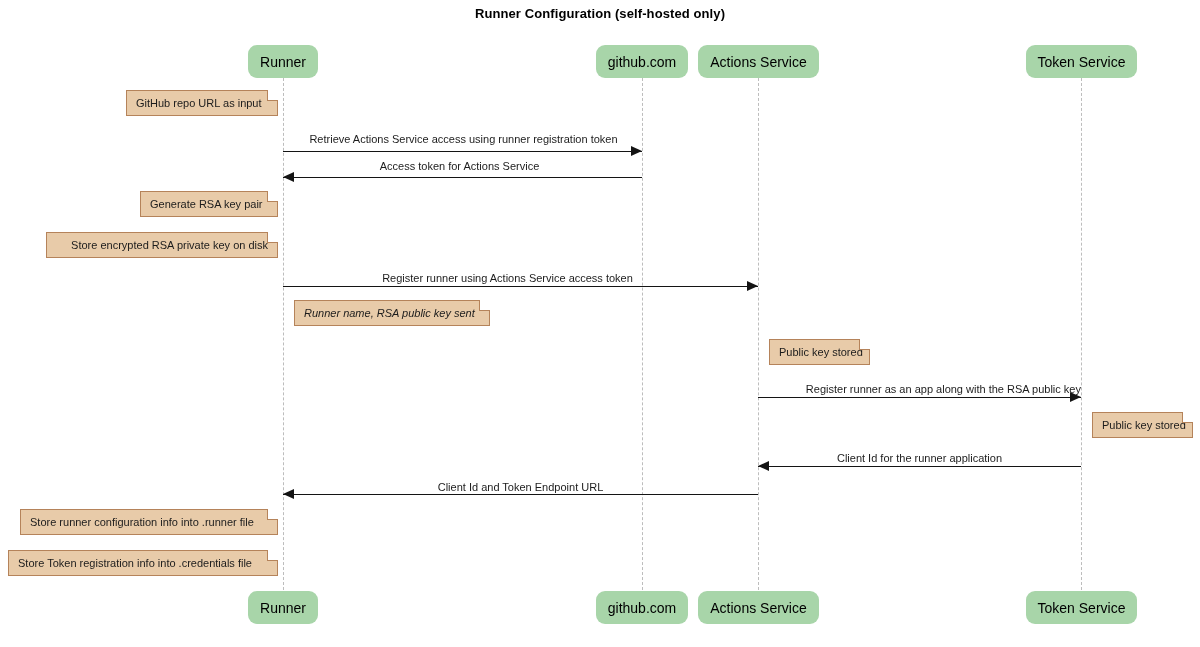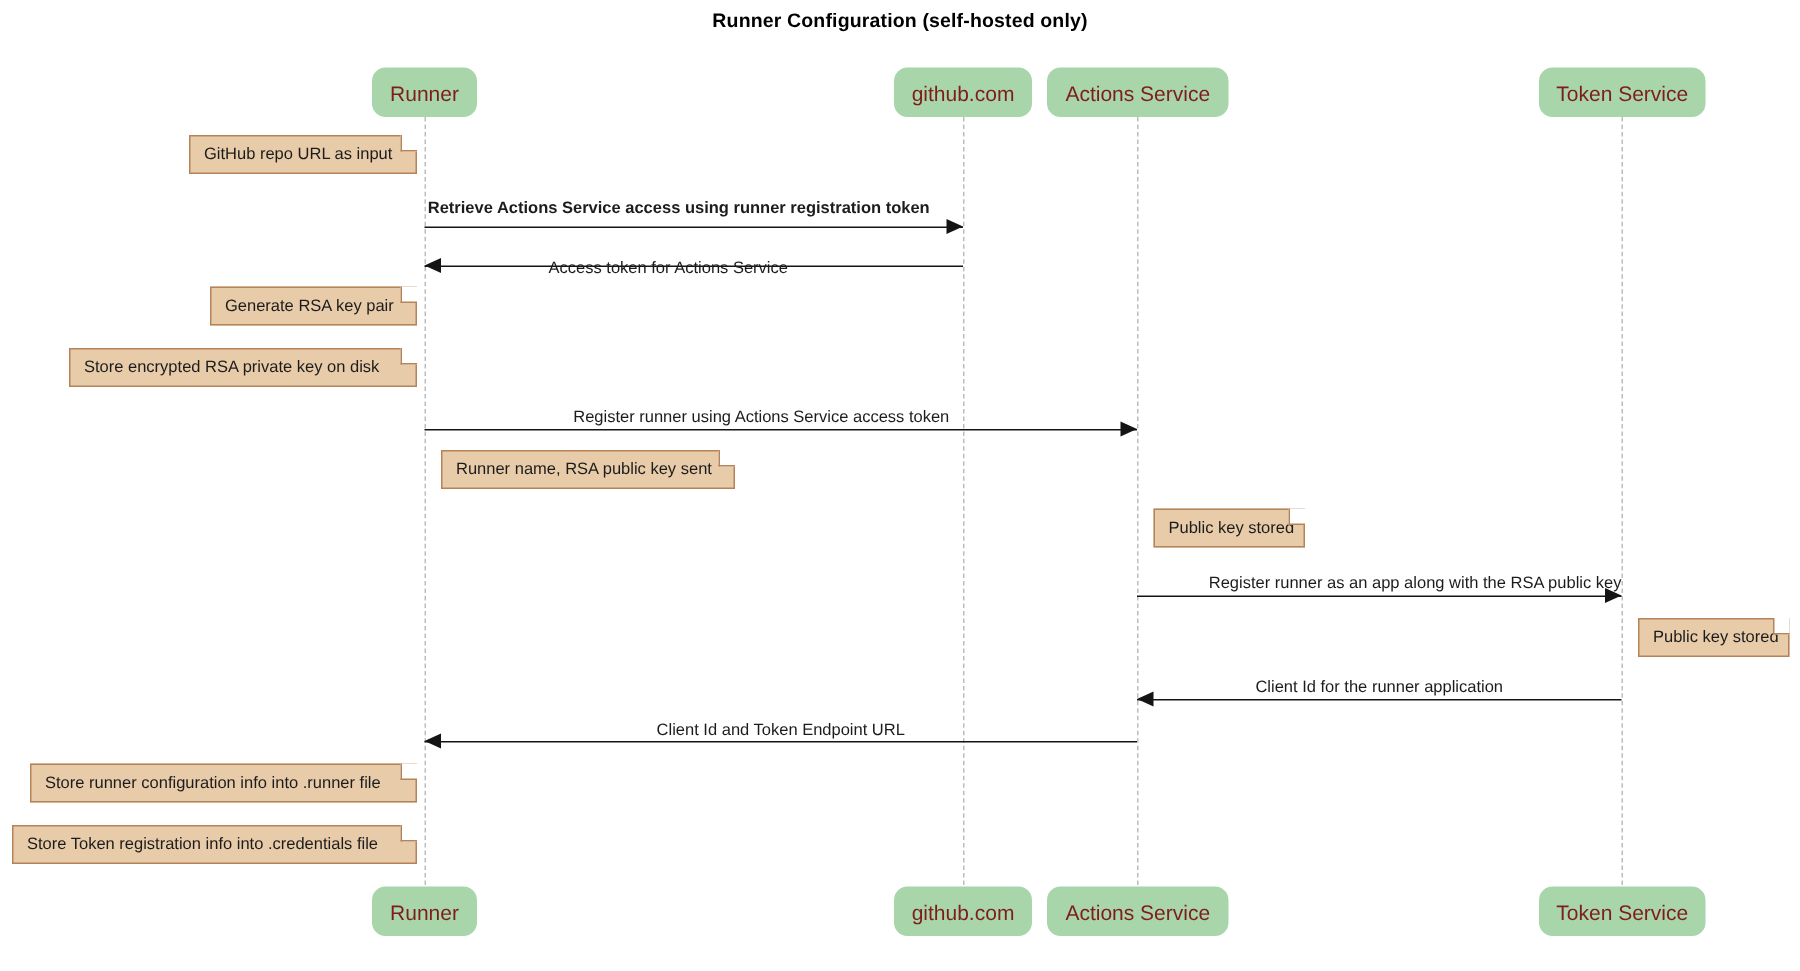--- a/index.html
+++ b/index.html
@@ -37,21 +37,21 @@
   .participant {
     position: absolute;
     box-sizing: border-box;
     height: 33px;
     background: #a8d5a9;
     border-radius: 9px;
     display: flex;
     align-items: center;
     justify-content: center;
     font-size: 14px;
-    color: #7f1d1d;
+    color: #000000;
     white-space: nowrap;
     padding: 0 13px;
   }
   .note {
     position: absolute;
     box-sizing: border-box;
     background: #e8cba9;
     border: 1px solid #b5835a;
     font-size: 11px;
     color: #1c1c1c;
@@ -110,24 +110,24 @@
 
   <div id="lifelines-layer">
       <div class="lifeline" style="left: 283px; top: 78px; height: 512px;"></div>
       <div class="lifeline" style="left: 642px; top: 78px; height: 512px;"></div>
       <div class="lifeline" style="left: 758px; top: 78px; height: 512px;"></div>
       <div class="lifeline" style="left: 1081px; top: 78px; height: 512px;"></div>
     </div>
   <div id="messages-layer">
       <div class="msg-line" style="left: 283px; top: 151px; width: 359px;"></div>
       <div class="arrow-head right" style="top: 146.2px; left: 631px;"></div>
-      <div class="msg-label" style="left: 273px; width: 359px; top: 134px; font-weight: bold;">Retrieve Actions Service access using runner registration token</div>
+      <div class="msg-label" style="left: 284px; width: 359px; top: 134px;">Retrieve Actions Service access using runner registration token</div>
       <div class="msg-line" style="left: 283px; top: 177px; width: 359px;"></div>
       <div class="arrow-head left" style="top: 172.2px; left: 283px;"></div>
-      <div class="msg-label" style="left: 266px; width: 359px; top: 161px; margin-top: 13px;">Access token for Actions Service</div>
+      <div class="msg-label" style="left: 280px; width: 359px; top: 161px;">Access token for Actions Service</div>
       <div class="msg-line" style="left: 283px; top: 286px; width: 475px;"></div>
       <div class="arrow-head right" style="top: 281.2px; left: 747px;"></div>
       <div class="msg-label" style="left: 270px; width: 475px; top: 273px;">Register runner using Actions Service access token</div>
       <div class="msg-line" style="left: 758px; top: 397px; width: 323px;"></div>
       <div class="arrow-head right" style="top: 392.2px; left: 1070px;"></div>
       <div class="msg-label" style="left: 758px; width: 323px; top: 384px; text-align: right;">Register runner as an app along with the RSA public key</div>
       <div class="msg-line" style="left: 758px; top: 466px; width: 323px;"></div>
       <div class="arrow-head left" style="top: 461.2px; left: 758px;"></div>
       <div class="msg-label" style="left: 758px; width: 323px; top: 453px;">Client Id for the runner application</div>
       <div class="msg-line" style="left: 283px; top: 494px; width: 475px;"></div>
@@ -162,25 +162,25 @@
     </div>
   <div id="notes-layer">
       <div class="note" style="left: 126px; top: 90px; width: 152px;">
         <span>GitHub repo URL as input</span>
         <div class="fold"></div>
       </div>
       <div class="note" style="left: 140px; top: 191px; width: 138px;">
         <span>Generate RSA key pair</span>
         <div class="fold"></div>
       </div>
-      <div class="note" style="left: 46px; top: 232px; width: 232px;">
+      <div class="note" style="left: 46px; top: 232px; width: 232px; justify-content: flex-end;">
         <span>Store encrypted RSA private key on disk</span>
         <div class="fold"></div>
       </div>
-      <div class="note" style="left: 294px; top: 300px; width: 196px;">
+      <div class="note" style="left: 294px; top: 300px; width: 196px; font-style: italic;">
         <span>Runner name, RSA public key sent</span>
         <div class="fold"></div>
       </div>
       <div class="note" style="left: 769px; top: 339px; width: 101px;">
         <span>Public key stored</span>
         <div class="fold"></div>
       </div>
       <div class="note" style="left: 1092px; top: 412px; width: 101px;">
         <span>Public key stored</span>
         <div class="fold"></div>

